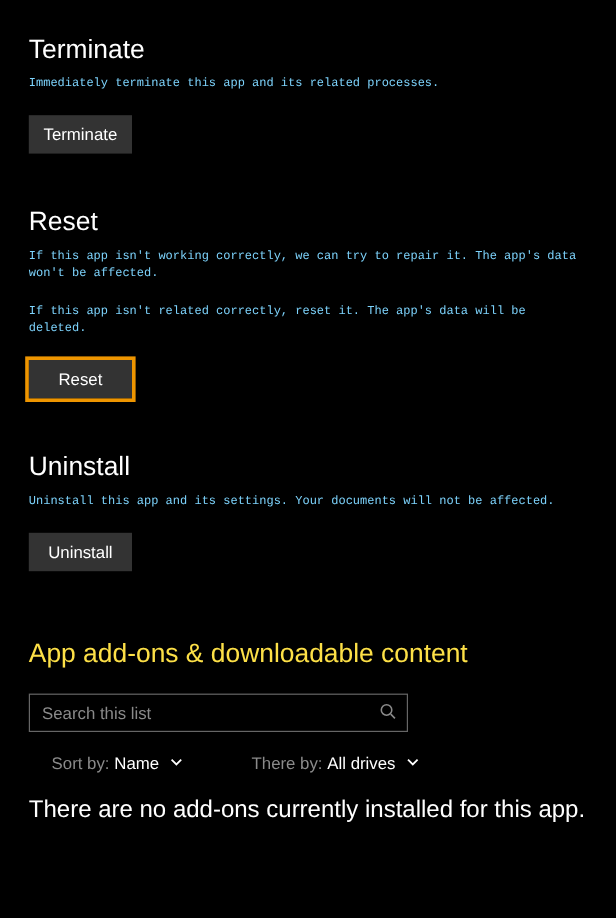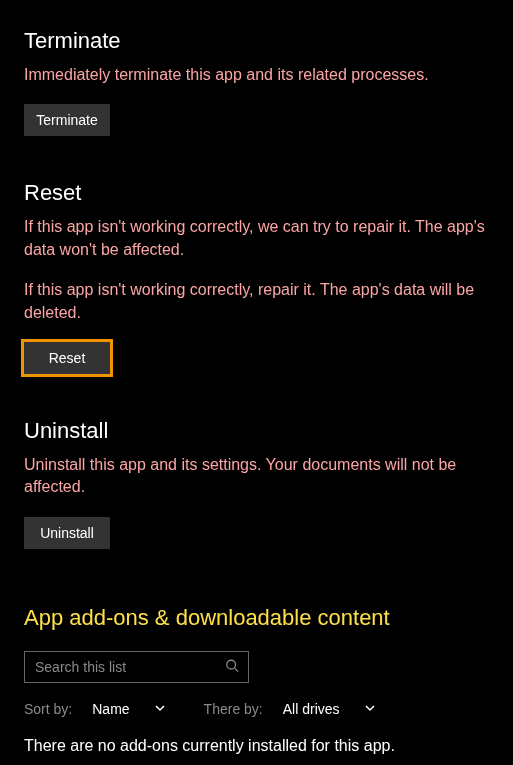--- a/index.html
+++ b/index.html
@@ -20,24 +20,25 @@
     .section {
       margin-bottom: 44px;
     }
     .section-title {
       font-size: 22px;
       font-weight: 400;
       margin-bottom: 10px;
       color: #ffffff;
     }
     .section-description {
-      font-size: 16px;
-      color: #fca5a5;
+      font-size: 10px;
+      color: #7dd3fc;
       margin-bottom: 18px;
       line-height: 1.4;
+      font-family: Liberation Mono, monospace;
     }
     .btn {
       background-color: #333333;
       color: #ffffff;
       border: none;
       padding: 8px 0;
       width: 86px;
       font-size: 14px;
       cursor: pointer;
       font-family: inherit;
@@ -51,21 +52,21 @@
       margin-bottom: 10px;
     }
     .addons-title {
       font-size: 22px;
       font-weight: 400;
       margin-bottom: 20px;
       color: #fde047;
     }
     .search-box {
       position: relative;
-      width: 225px;
+      width: 316px;
       margin-bottom: 18px;
     }
     .search-input {
       width: 100%;
       background-color: #000000;
       border: 1px solid #666666;
       color: #ffffff;
       padding: 7px 36px 7px 10px;
       font-size: 14px;
       font-family: inherit;
@@ -83,35 +84,36 @@
     }
     .filter-row {
       display: flex;
       gap: 38px;
       margin-bottom: 20px;
       font-size: 14px;
     }
     .filter-item {
       display: flex;
       align-items: center;
-      gap: 20px;
+      gap: 4px;
       cursor: pointer;
+      margin-left: 19px;
     }
     .filter-label {
       color: #8a8a8a;
     }
     .filter-value {
       color: #ffffff;
     }
     .chevron {
       color: #ffffff;
       margin-left: 4px;
     }
     .no-addons-text {
-      font-size: 16px;
+      font-size: 20px;
       color: #ffffff;
     }
     .addons-section {
       margin-top: 56px;
     }
     .terminate-section {
       margin-top: 8px;
     }
   </style>
 </head>
@@ -122,21 +124,21 @@
   <p class="section-description">Immediately terminate this app and its related processes.</p>
   <button class="btn">Terminate</button>
 </div>
 
 <div class="section">
   <h2 class="section-title">Reset</h2>
   <div class="reset-sub-block">
     <p class="section-description">If this app isn't working correctly, we can try to repair it. The app's data won't be affected.</p>
   </div>
   <div>
-    <p class="section-description">If this app isn't working correctly, repair it. The app's data will be deleted.</p>
+    <p class="section-description">If this app isn't related correctly, reset it. The app's data will be deleted.</p>
     <button class="btn btn-highlighted">Reset</button>
   </div>
 </div>
 
 <div class="section">
   <h2 class="section-title">Uninstall</h2>
   <p class="section-description">Uninstall this app and its settings. Your documents will not be affected.</p>
   <button class="btn">Uninstall</button>
 </div>
 

